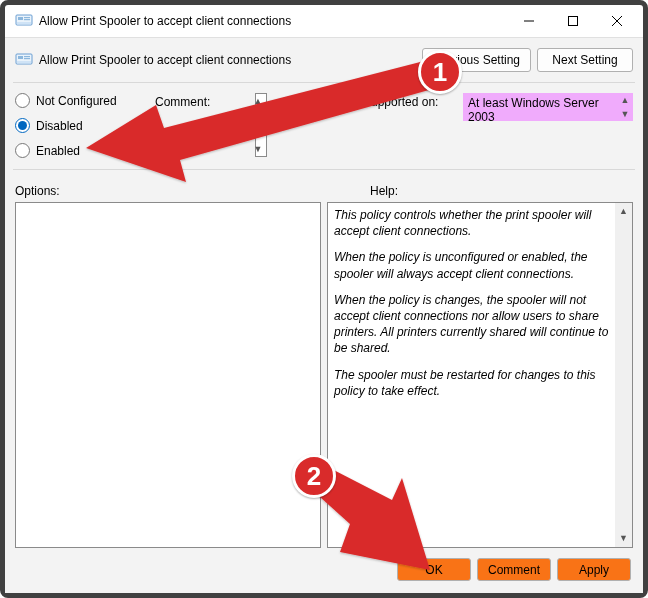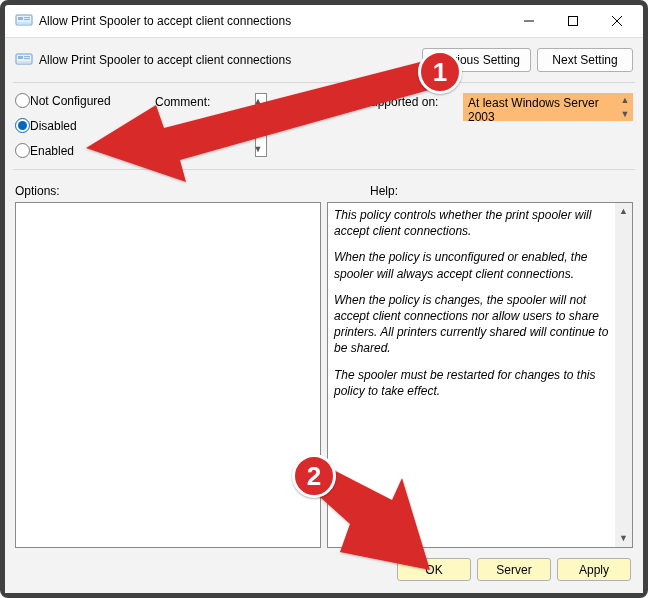--- a/index.html
+++ b/index.html
@@ -81,21 +81,21 @@
     padding: 2px 2px 6px 2px;
   }
   .radio-col {
     width: 140px;
     display: flex;
     flex-direction: column;
     gap: 10px;
     padding-top: 0;
   }
   .radio-item {
-    display: flex; align-items: center; 
+    display: flex; align-items: center; gap: 6px;
     font-size: 12px;
   }
   .radio-item input { margin: 0; width: 15px; height: 15px; accent-color: #0067c0; }
 
   .fields-col {
     flex: 1;
     display: flex;
     flex-direction: row;
     gap: 48px;
   }
@@ -108,21 +108,21 @@
     border-radius: 0;
     height: 64px;
     padding: 3px 5px;
     font-family: inherit;
     font-size: 12px;
     resize: none;
     position: relative;
   }
   .supported-box {
     flex: 1; height: 28px;
-    background: #fdba74;
+    background: #f0abfc;
     border: none;
     font-size: 12px;
     padding: 3px 5px;
     color: #000;
     position: relative;
   }
   .box-scroll {
     position: absolute; top: 0; right: 0; bottom: 0; width: 16px;
     display: flex; flex-direction: column; justify-content: space-between;
     background: transparent;
@@ -164,21 +164,21 @@
 
   
   .bottom-buttons {
     display: flex;
     justify-content: flex-end;
     padding: 10px 4px 4px;
     gap: 6px;
   }
   .bottom-buttons button {
     width: 74px; height: 23px;
-    background: #fef9c3;
+    background: #f97316;
     border: 1px solid #b0b0b0;
     font-family: inherit; font-size: 12px;
     border-radius: 3px;
   }
 
   
   .overlay {
     position: absolute;
     left: 0; top: 0; width: 648px; height: 598px;
     pointer-events: none;
@@ -306,21 +306,21 @@
         <div class="help-scrollbar">
           <span class="arrow-btn">▲</span>
           <span style="flex:1"></span>
           <span class="arrow-btn">▼</span>
         </div>
       </div>
     </div>
 
     <div class="bottom-buttons">
       <button>OK</button>
-      <button>Server</button>
+      <button>Comment</button>
       <button>Apply</button>
     </div>
   </div>
 </div>
 
 <div class="overlay">
   <svg width="648" height="598">
     <defs>
       <filter id="ds" x="-20%" y="-20%" width="140%" height="140%">
         <feDropShadow dx="0" dy="1" stdDeviation="1" flood-color="rgba(0,0,0,0.25)"></feDropShadow>

